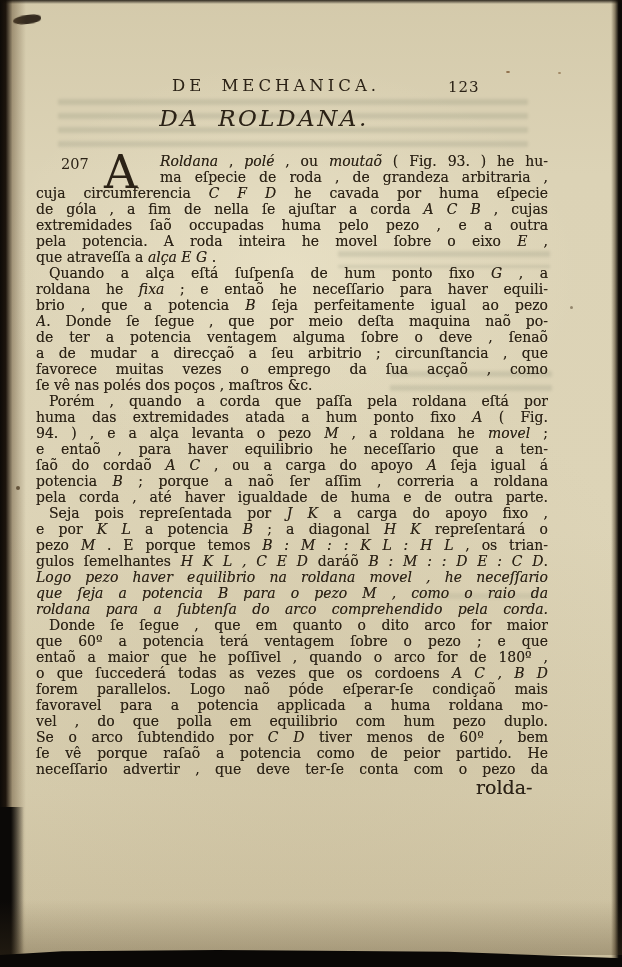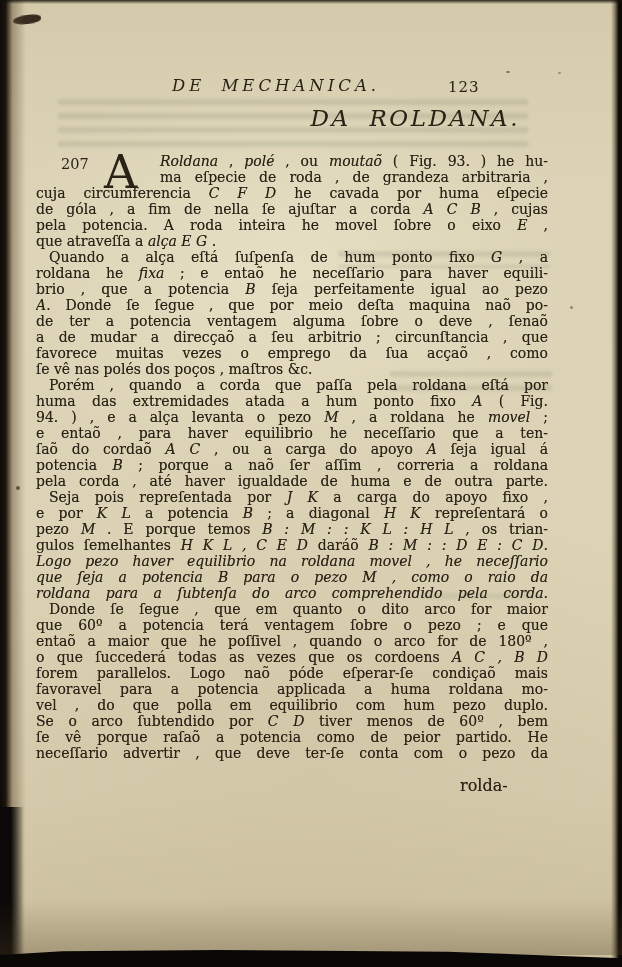--- a/index.html
+++ b/index.html
@@ -33,40 +33,40 @@
   .ghost{position:absolute;filter:blur(1.6px);opacity:0.16;pointer-events:none;
     background:repeating-linear-gradient(180deg, rgba(104,112,92,0) 0 3px, #68705c 3px 9px, rgba(104,112,92,0) 9px 14px);}
   .speck{position:absolute;border-radius:50%;background:#4a3a22;opacity:0.8;}
   .ink-smudge{position:absolute;left:13px;top:15px;width:28px;height:9px;border-radius:60% 40% 50% 50%;
     background:#241a10;filter:blur(0.7px);transform:rotate(-6deg);opacity:0.9;}
 
   
   .ink{color:#2b2216;}
   .running-head{
     position:absolute;top:76px;left:36px;width:512px;text-align:center;
-    font-size:16.5px;letter-spacing:4px;word-spacing:7px;transform:translateX(-16px);font-style:italic;
+    font-size:16.5px;letter-spacing:4px;word-spacing:7px;transform:translateX(-16px);
   }
   .page-number{position:absolute;top:78px;left:448px;font-size:15px;letter-spacing:1px;}
   .section-title{
-    position:absolute;top:105px;left:36px;width:512px;text-align:right;
+    position:absolute;top:105px;left:36px;width:512px;text-align:center;
     font-style:italic;font-size:23px;letter-spacing:2.5px;word-spacing:9px;transform:translateX(-28px);
   }
   .margin-number{position:absolute;top:156px;left:61px;font-size:14.5px;}
   .drop-cap{position:absolute;top:151px;left:104px;font-size:46px;line-height:42px;}
   .body-text{position:absolute;top:153px;left:36px;width:512px;font-size:14px;}
   .line{
     height:16px;line-height:16px;overflow:hidden;
     text-align:justify;text-align-last:justify;
     text-shadow:0 0 0.5px rgba(43,34,22,0.55);
   }
   .line.unjust{text-align-last:left;}
   .line.indent{text-indent:13px;}
   .line.dc{padding-left:124px;}
   .line i{font-style:italic;}
-  .catchword{position:absolute;top:776px;left:460px;font-size:16px;
+  .catchword{position:absolute;top:776px;left:476px;font-size:19px;
     text-shadow:0 0 0.5px rgba(43,34,22,0.55);}
 </style>
 </head>
 <body>
 
 <div class="paper">
 
   <div class="ghost" style="left:58px;top:96px;width:470px;height:56px;"></div>
   <div class="ghost" style="left:338px;top:248px;width:212px;height:20px;"></div>
   <div class="ghost" style="left:390px;top:368px;width:162px;height:26px;"></div>
@@ -81,20 +81,21 @@
   <div class="page-number ink">123</div>
   <div class="section-title ink">DA ROLDANA.</div>
   <div class="margin-number ink">207</div>
   <div class="drop-cap ink">A</div>
   <div class="body-text ink" id="body-text">
       <div>
         <div class="line dc"><i>Roldana</i> , <i>polé</i> , ou <i>moutaõ</i> ( Fig. 93. ) he hu-</div>
         <div class="line dc">ma eſpecie de roda , de grandeza arbitraria ,</div>
         <div class="line">cuja circumferencia <i>C F D</i> he cavada por huma eſpecie</div>
         <div class="line">de góla , a fim de nella ſe ajuſtar a corda <i>A C B</i> , cujas</div>
+        <div class="line">extremidades ſaõ occupadas huma pelo pezo , e a outra</div>
         <div class="line">pela potencia. A roda inteira he movel ſobre o eixo <i>E</i> ,</div>
         <div class="line unjust">que atraveſſa a <i>alça E G</i> .</div>
       </div>
       <div>
         <div class="line indent">Quando a alça eſtá ſuſpenſa de hum ponto fixo <i>G</i> , a</div>
         <div class="line">roldana he <i>fixa</i> ; e entaõ he neceſſario para haver equili-</div>
         <div class="line">brio , que a potencia <i>B</i> ſeja perfeitamente igual ao pezo</div>
         <div class="line"><i>A</i>. Donde ſe ſegue , que por meio deſta maquina naõ po-</div>
         <div class="line">de ter a potencia ventagem alguma ſobre o deve , ſenaõ</div>
         <div class="line">a de mudar a direcçaõ a ſeu arbitrio ; circunſtancia , que</div>

